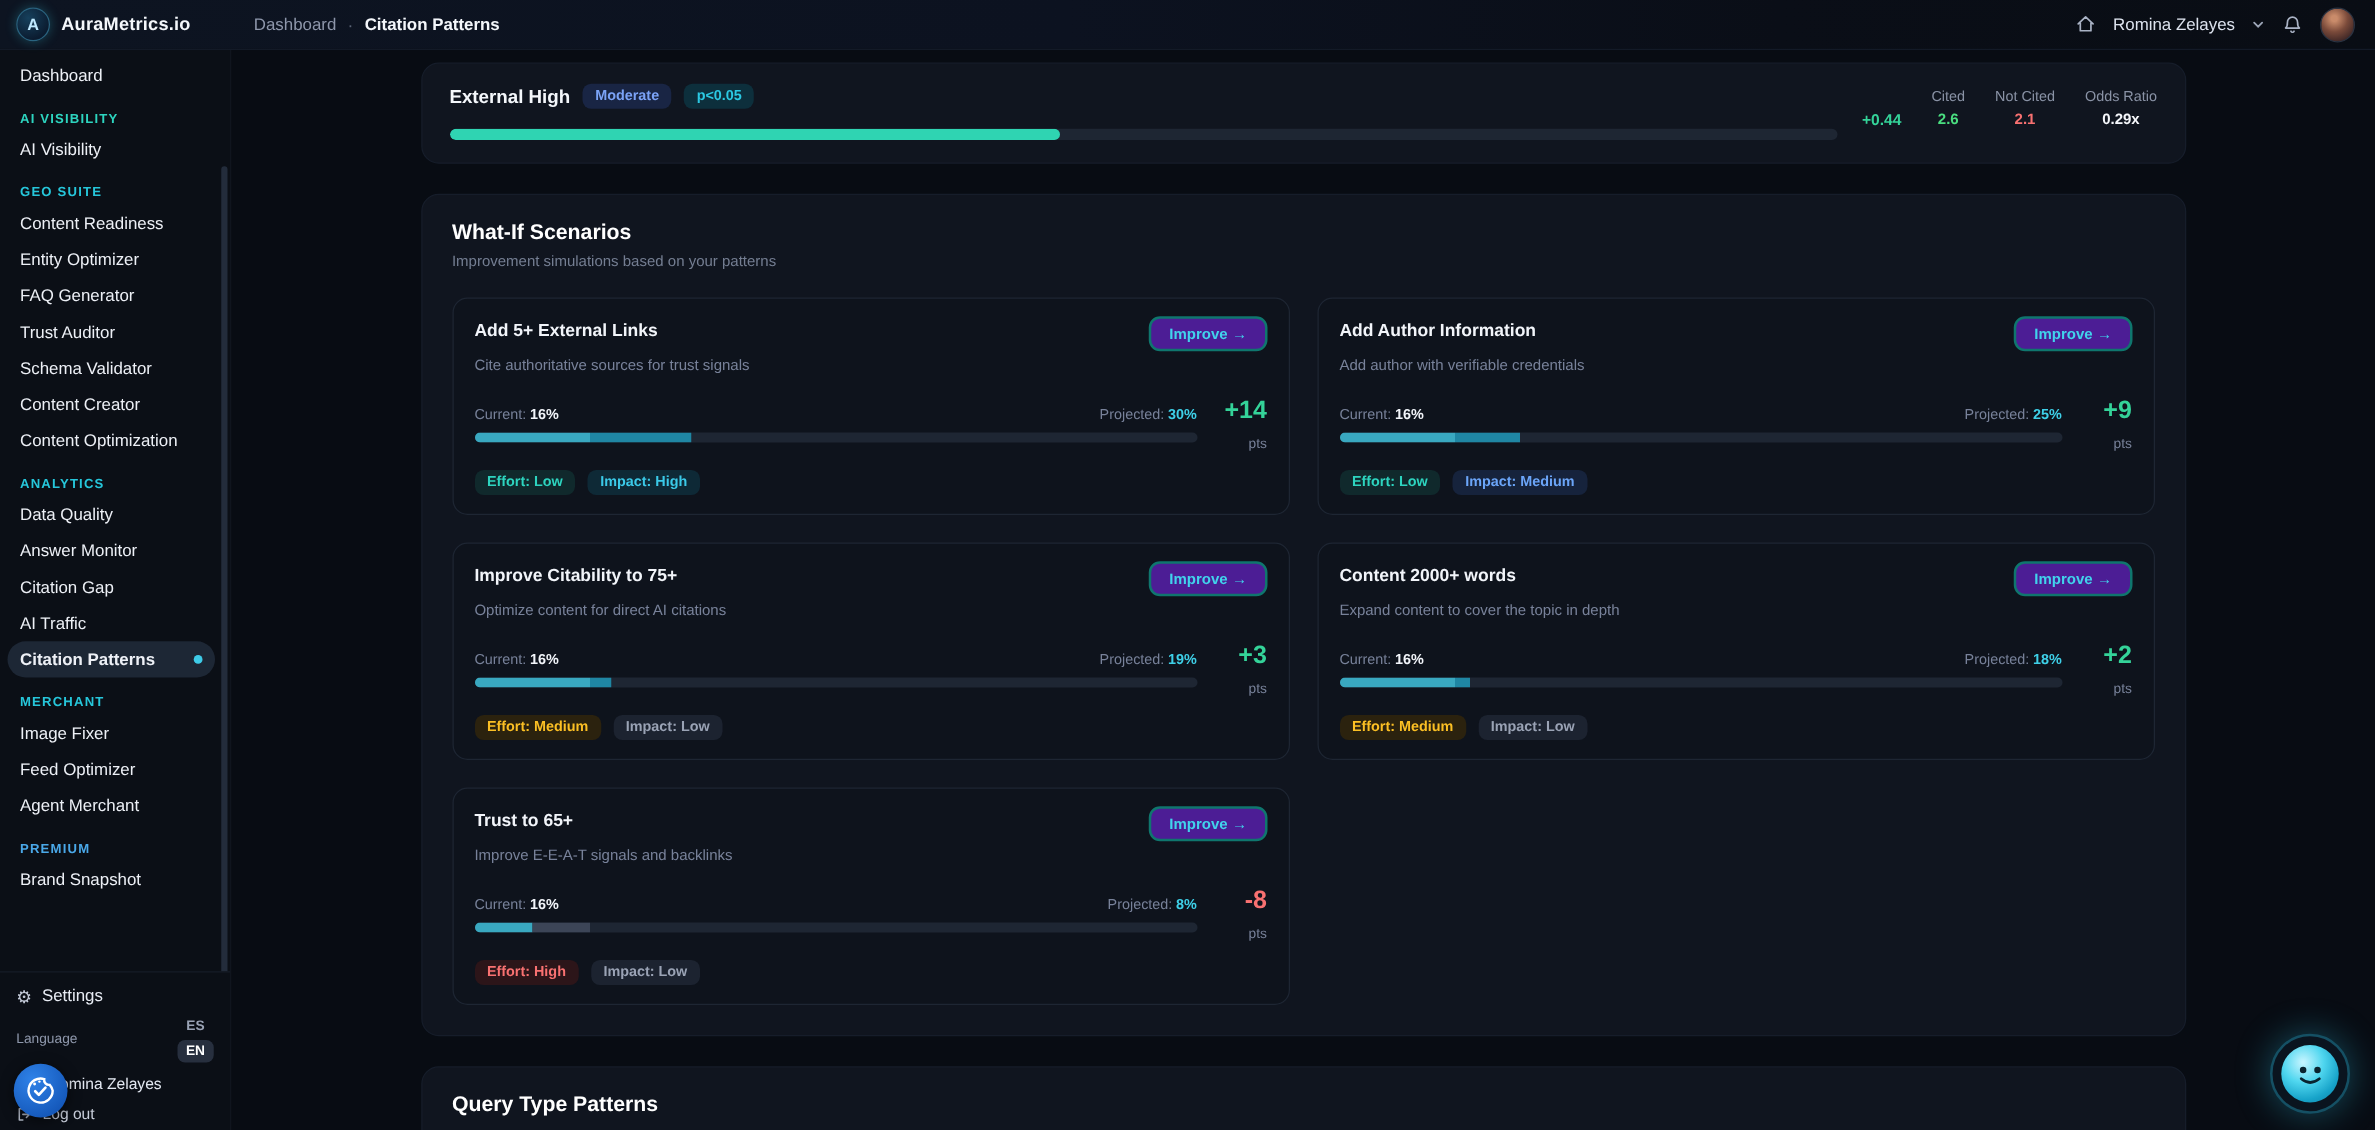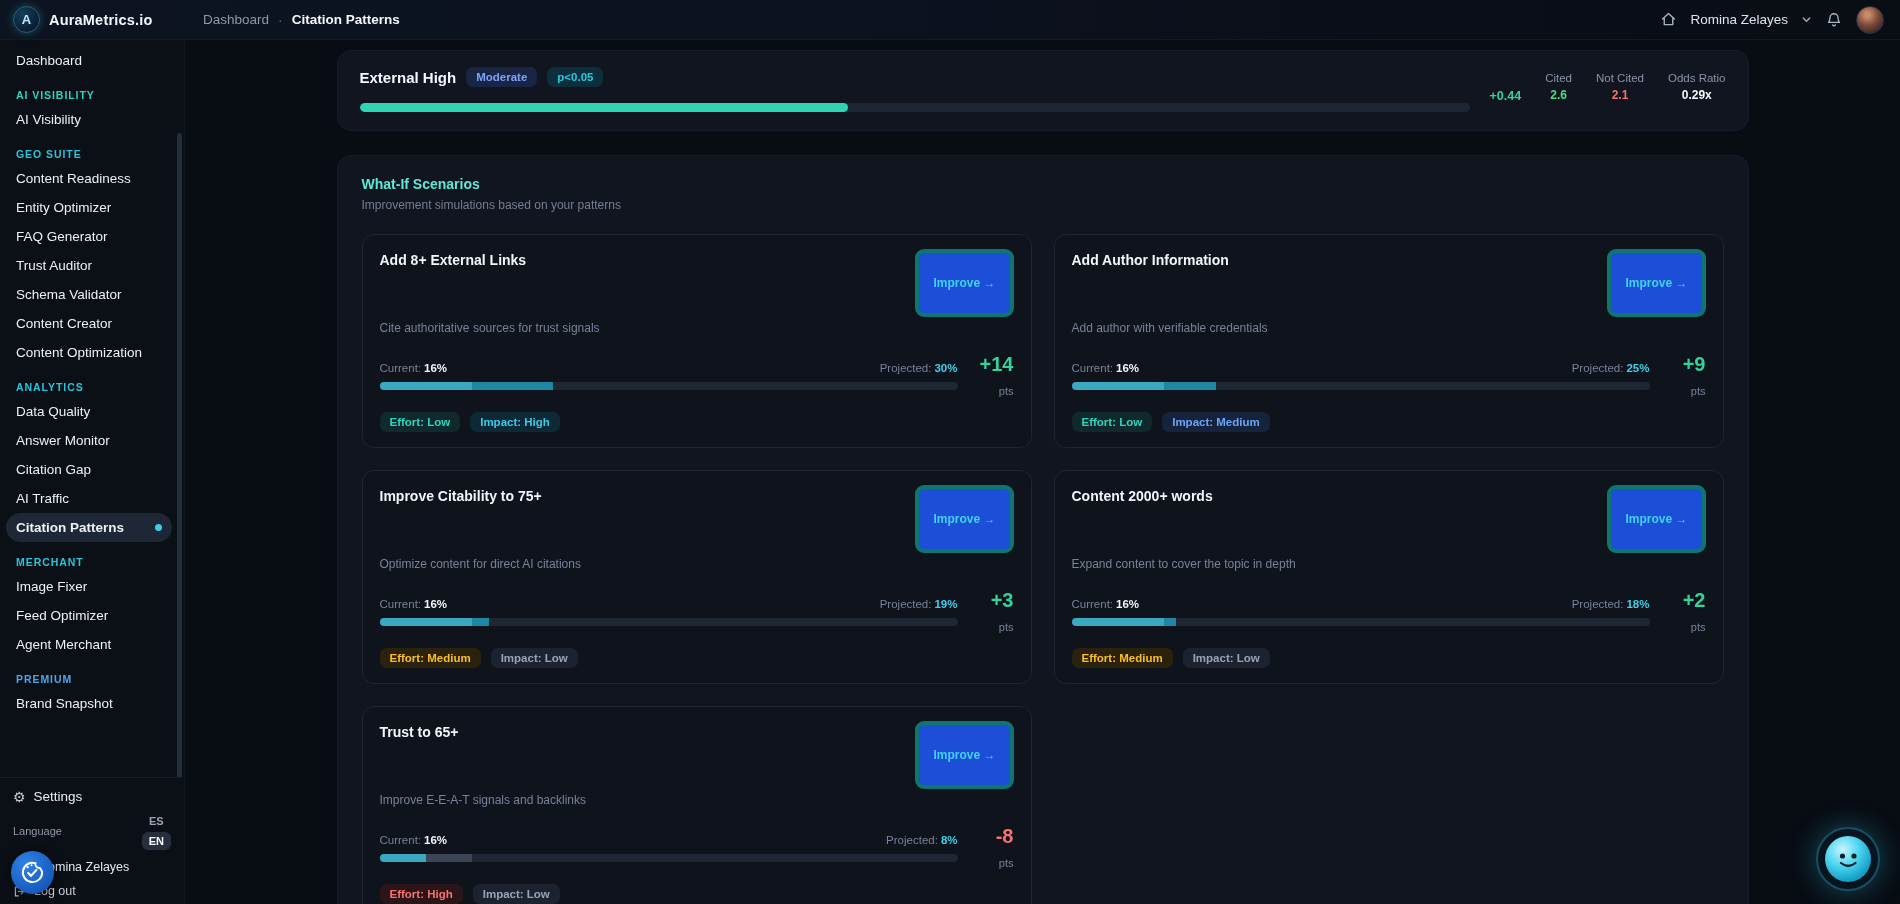--- a/index.html
+++ b/index.html
@@ -79,28 +79,28 @@
   .corr-track { height:9px; border-radius:5px; margin-top:16px; }
   .corr-fill { height:100%; border-radius:5px; }
   .corr-right { display:flex; align-items:flex-start; gap:24px; margin-top:5px; }
   .delta { font-size:12.5px; font-weight:700; margin-top:17px; }
   .stat { text-align:center; }
   .stat-label { font-size:11.5px; color:#8a93a6; }
   .stat-value { font-size:12px; font-weight:700; margin-top:4px; }
 
   
   .card-whatif { padding:20px 24px 24px; }
-  .card-h2 { font-size:14px; font-weight:700; color:#5eead4; }
+  .card-h2 { font-size:17px; font-weight:700; color:#ffffff; }
   .card-sub { font-size:12px; color:#747e92; margin-top:6px; }
   .scn-grid { display:grid; grid-template-columns:1fr 1fr; gap:22px; margin-top:22px; }
   .scn { background:#0e131c; border:1px solid #1e2633; border-radius:12px; padding:14px 17px 15px; }
   .scn-head { display:flex; justify-content:space-between; align-items:flex-start; }
   .scn-title { font-size:14px; font-weight:700; color:#f2f5fa; padding-top:3px; }
-  .improve { font-family:inherit; font-size:12px; font-weight:700; color:#41d3ec; background:#1d4ed8;
-    border:4px solid #0f766e; border-radius:9px; padding:23px 14px; cursor:pointer; white-space:nowrap; }
+  .improve { font-family:inherit; font-size:12px; font-weight:700; color:#41d3ec; background:#4c1d95;
+    border:2px solid #0f766e; border-radius:9px; padding:5px 14px; cursor:pointer; white-space:nowrap; }
   .scn-desc { font-size:12px; color:#78829a; margin-top:4px; }
   .scn-body { display:flex; gap:14px; margin-top:19px;align-items:center; }
   .scn-left { flex:1; }
   .scn-meta { display:flex; justify-content:space-between; font-size:11.5px; color:#78829a; }
   .mv { color:#f2f5fa; font-weight:700; margin-left:3px; }
   .scn-track { display:flex; height:8px; border-radius:4px; margin-top:8px; }
   .seg { height:100%; }
   .scn-pts { width:42px; text-align:right; flex:0 0 42px; }
   .pts-val { font-size:20px; font-weight:700; line-height:1; }
   .pts-unit { font-size:11px; color:#78829a; margin-top:11px; }
@@ -340,21 +340,21 @@
         </div>
       </section>
 
       <section class="card card-whatif">
         <h2 class="card-h2">What-If Scenarios</h2>
         <p class="card-sub">Improvement simulations based on your patterns</p>
         <div class="scn-grid">
 
         <article class="scn">
               <div class="scn-head">
-                <h4 class="scn-title">Add 8+ External Links</h4>
+                <h4 class="scn-title">Add 5+ External Links</h4>
                 <button class="improve">Improve →</button>
               </div>
               <p class="scn-desc">Cite authoritative sources for trust signals</p>
               <div class="scn-body">
                 <div class="scn-left">
                   <div class="scn-meta">
                     <span>
                       <span>Current:</span><b class="mv">16%</b>
                     </span>
                     <span>

